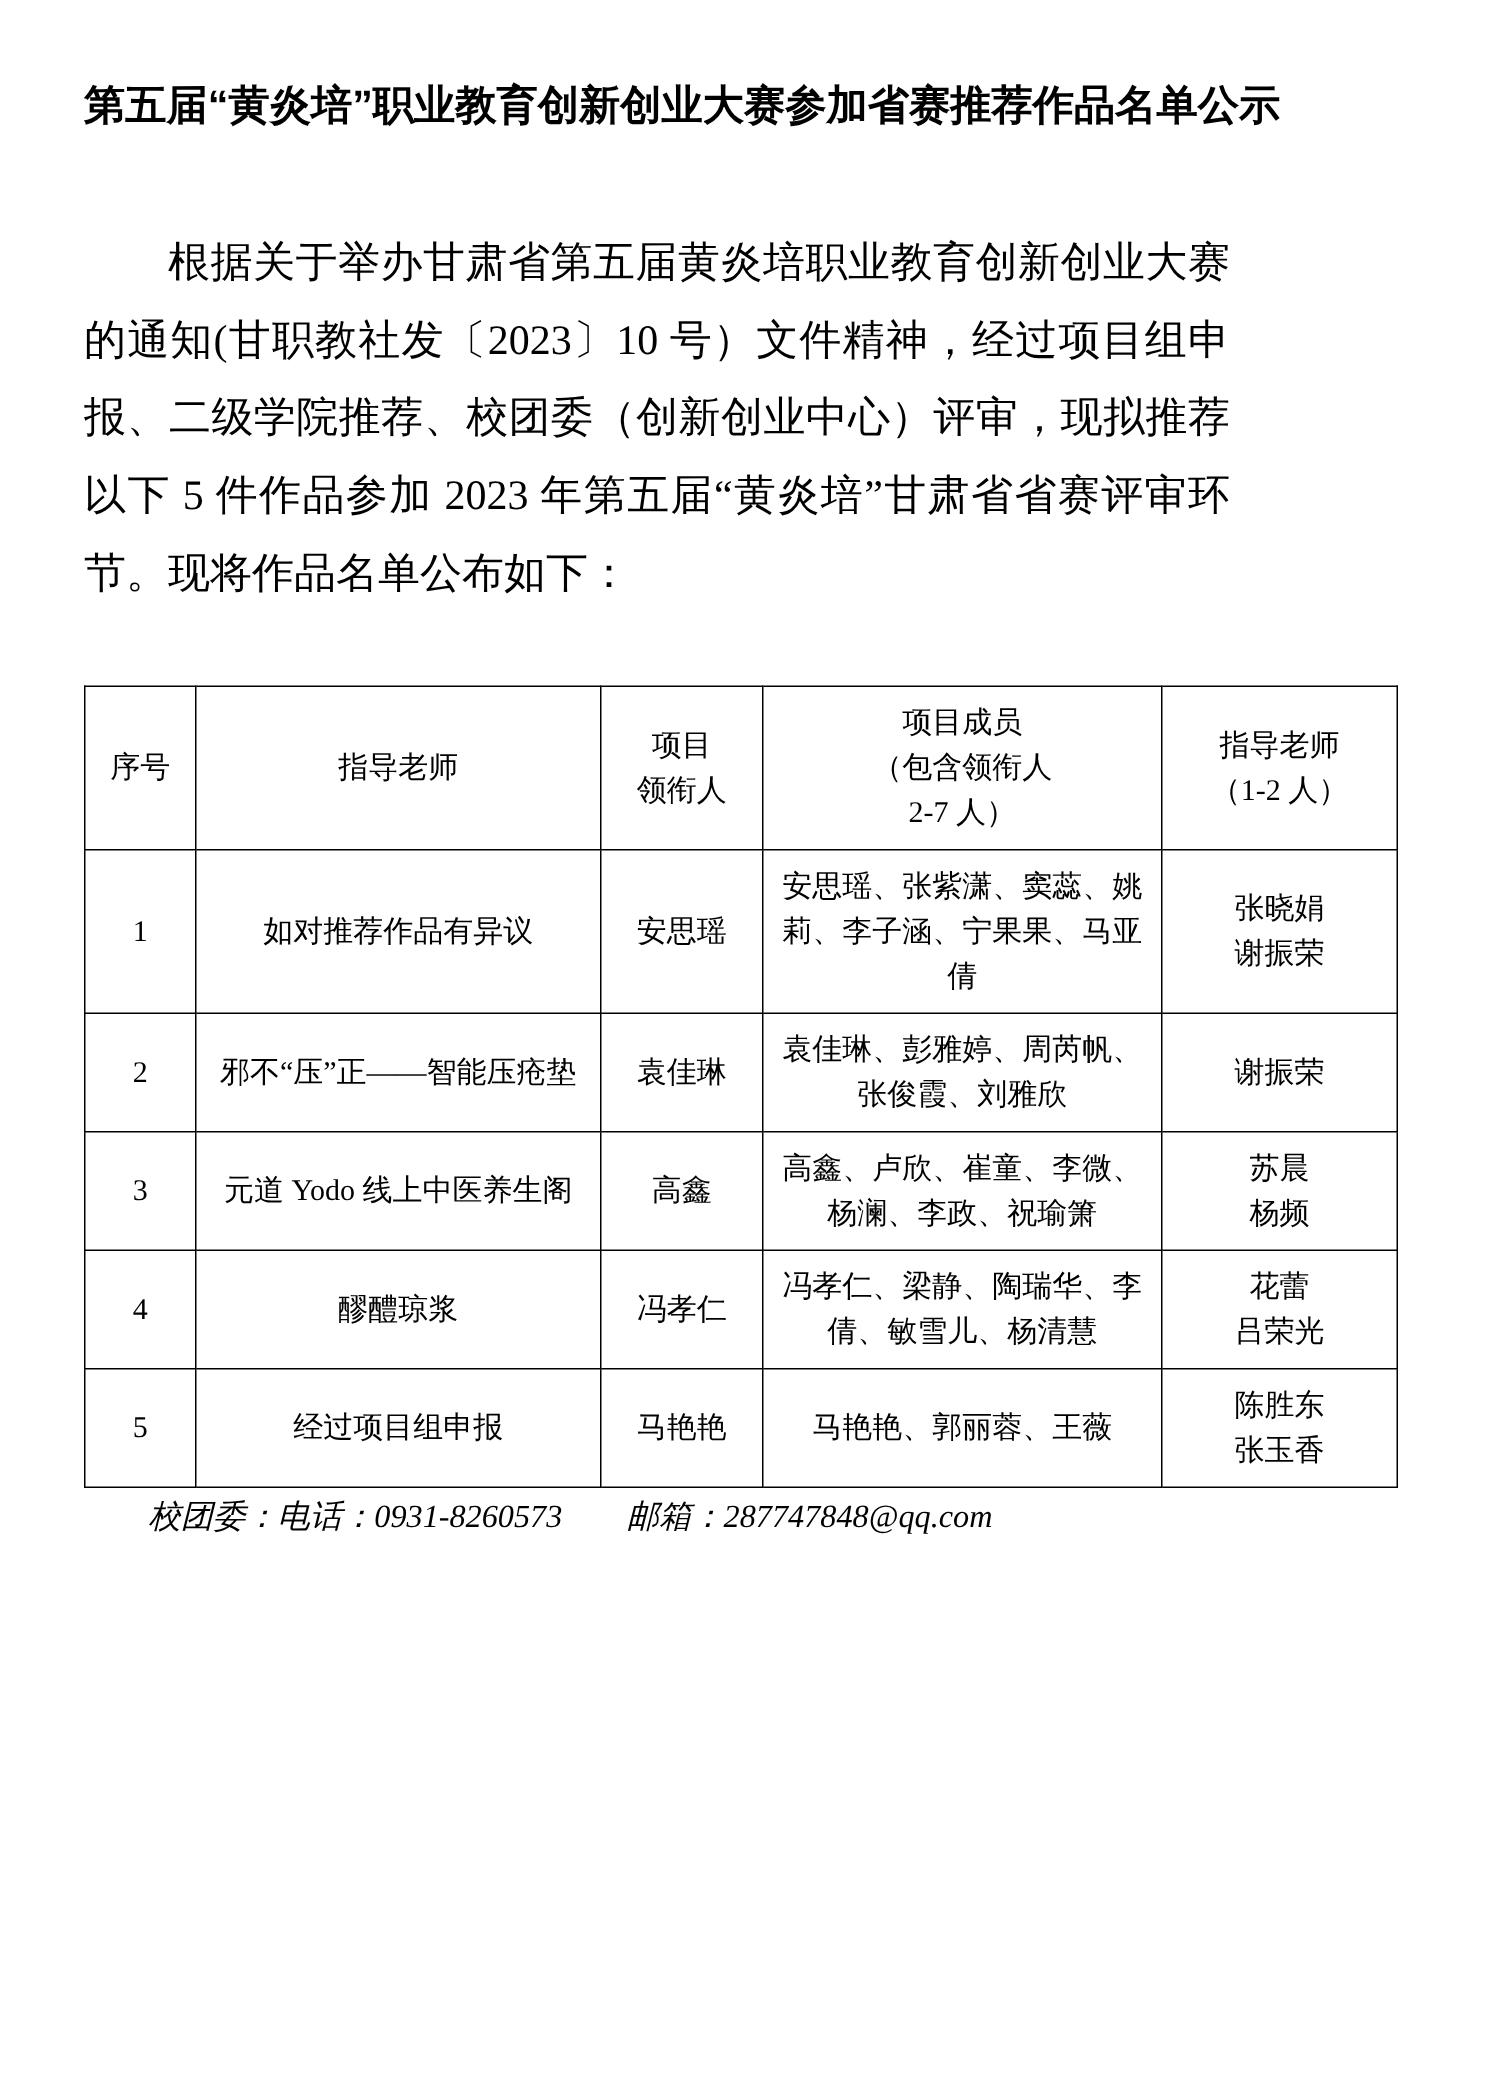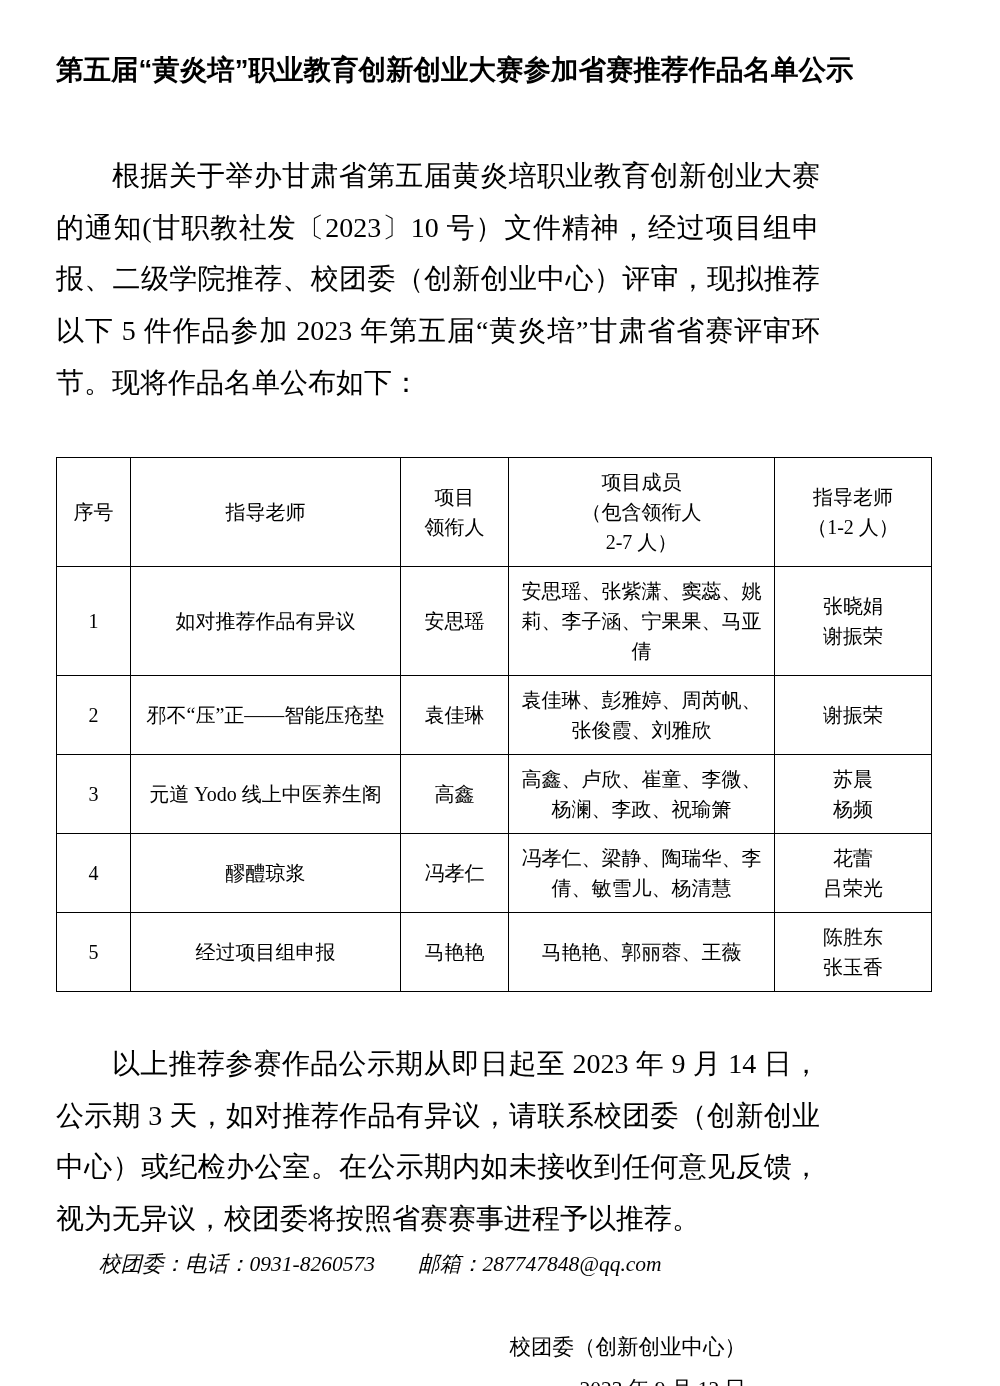--- a/index.html
+++ b/index.html
@@ -156,22 +156,17 @@
         <td>5</td>
         <td>经过项目组申报</td>
         <td>马艳艳</td>
         <td class="members-cell">马艳艳、郭丽蓉、王薇</td>
         <td class="cell-multiline">陈胜东
 张玉香</td>
       </tr>
     </tbody>
   </table>
 
-  <p class="body-para para-after">以上推荐参赛作品公示期从即日起至 2023 年 9 月 14 日，公示期 3 天，如对推荐作品有异议，请联系校团委（创新创业中心）或纪检办公室。在公示期内如未接收到任何意见反馈，视为无异议，校团委将按照省赛赛事进程予以推荐。</p>
 
   <p class="contact-line">校团委：电话：0931-8260573　　邮箱：287747848@qq.com</p>
 
-  <div class="sign-block">
-    <div class="sign-line">校团委（创新创业中心）</div>
-    <div class="sign-line">2023 年 9 月 12 日</div>
-  </div>
 
 </div>
 
 </body></html>

